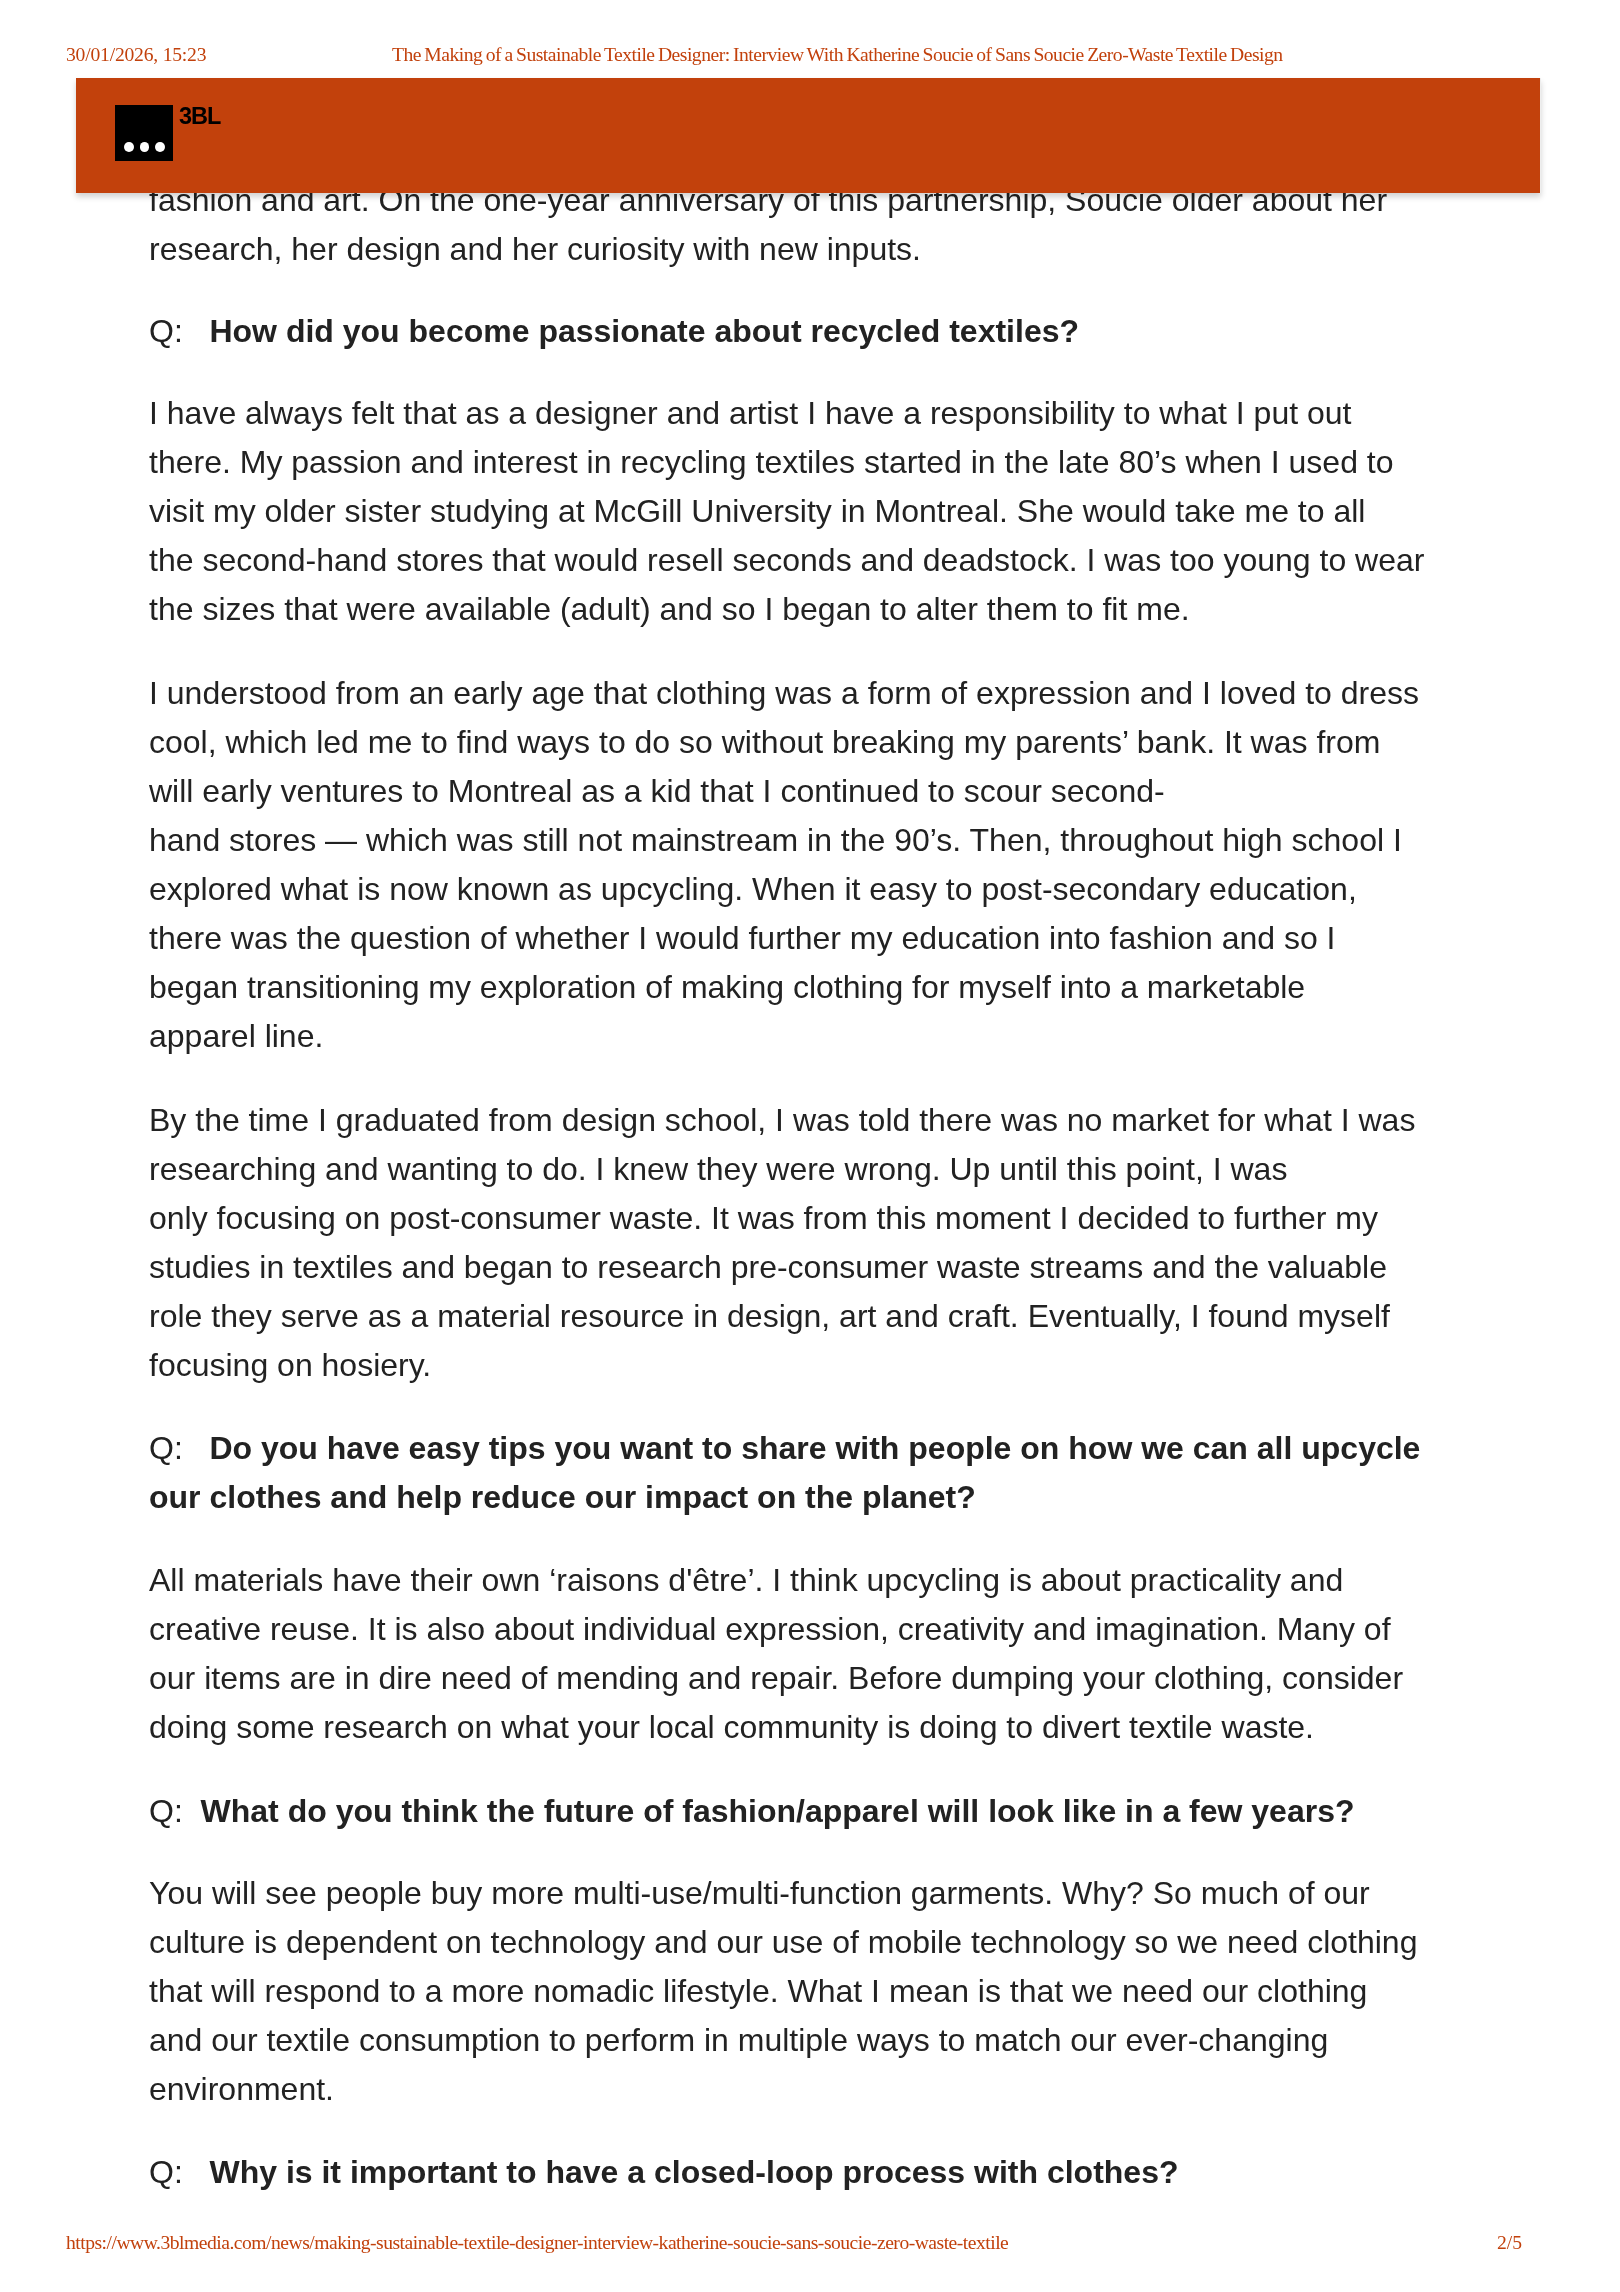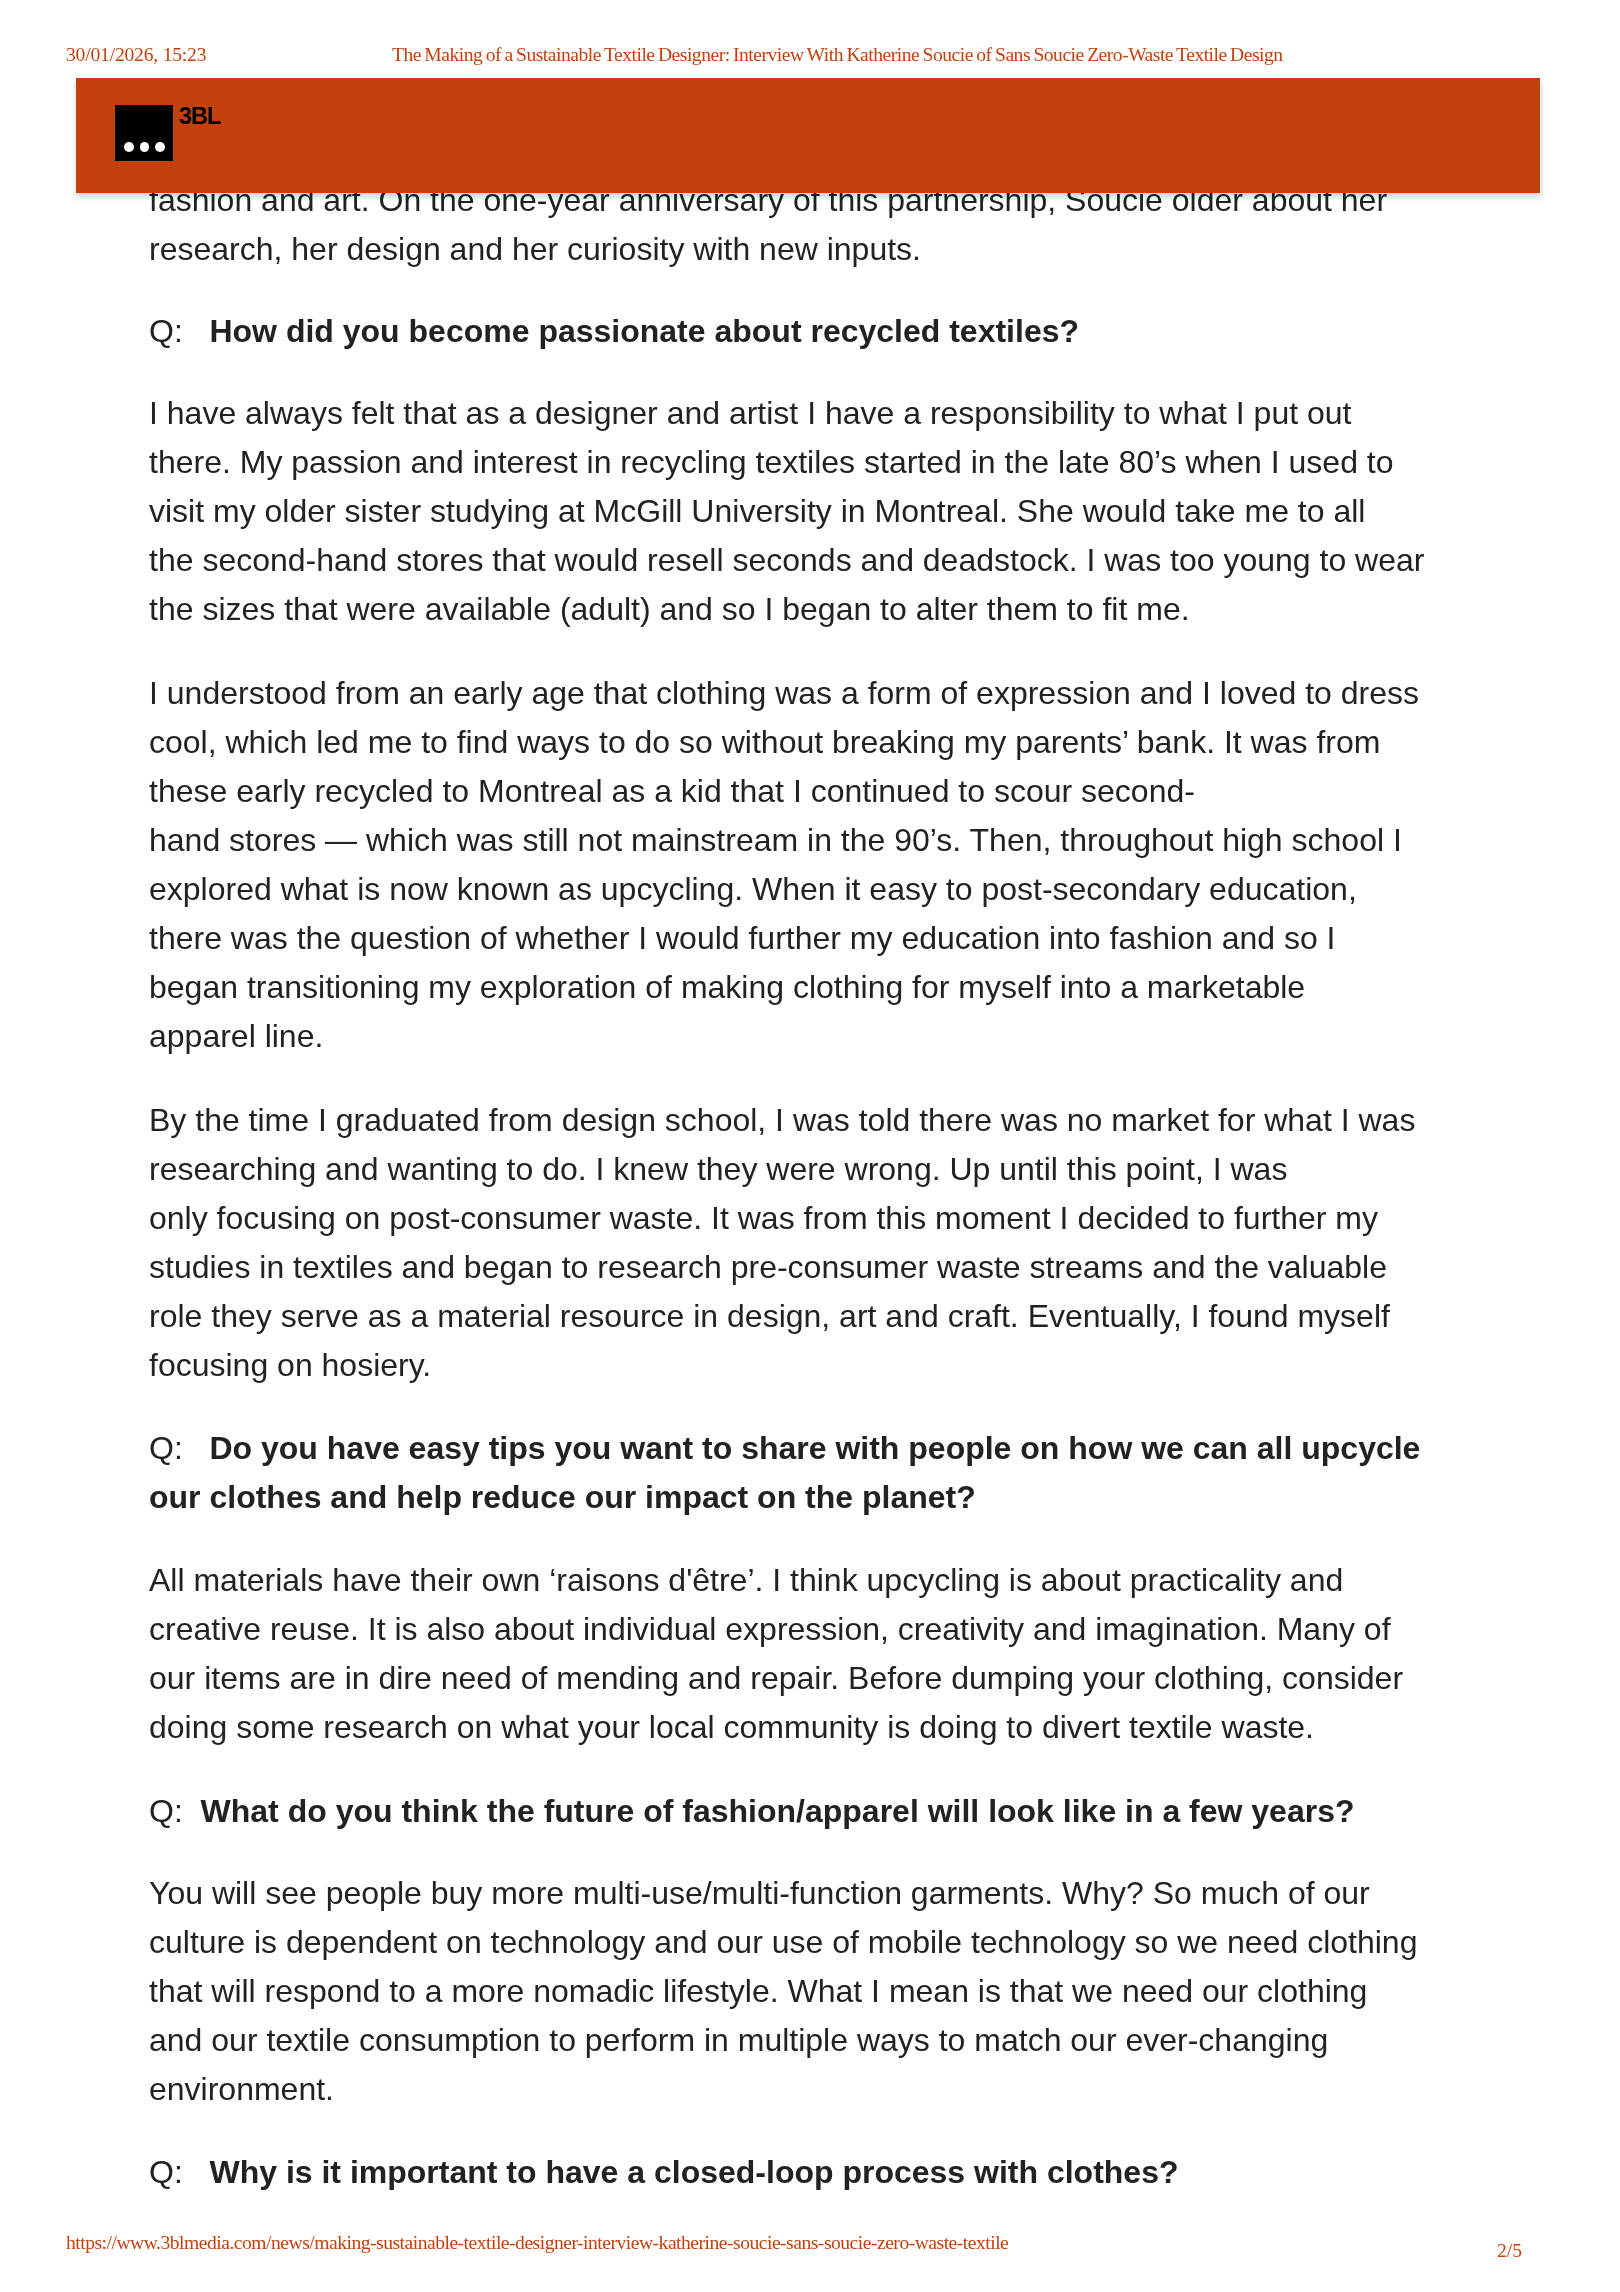--- a/index.html
+++ b/index.html
@@ -27,21 +27,21 @@
   .print-footer { top: 2232px; height: 25.5px; }
   .print-header .date { position: absolute; left: 66px; top: 0; letter-spacing: -0.2px; }
   .print-header .doc-title {
     position: absolute; left: 392px; top: 0;
     letter-spacing: -0.5px; word-spacing: -1px;
   }
   .print-footer .url {
     position: absolute; left: 66px; top: 0;
     letter-spacing: -0.5px;
   }
-  .print-footer .page-num { position: absolute; left: 1497px; top: 0; margin-top: 8px; }
+  .print-footer .page-num { position: absolute; left: 1497px; top: 0; }
 
   
   .article {
     position: absolute;
     left: 149px;
     top: 0;
     width: 1392px;
     font-family: "Liberation Sans", sans-serif;
     font-size: 32px;
     color: #222222;
@@ -118,21 +118,21 @@
   </div>
 
   <div class="line" style="top:389px">I have always felt that as a designer and artist I have a responsibility to what I put out</div>
   <div class="line" style="top:438px">there. My passion and interest in recycling textiles started in the late 80’s when I used to</div>
   <div class="line" style="top:487px">visit my older sister studying at McGill University in Montreal.  She would take me to all</div>
   <div class="line" style="top:536px">the second-hand stores that would resell seconds and deadstock. I was too young to wear</div>
   <div class="line" style="top:585px">the sizes that were available (adult) and so I began to alter them to fit me.</div>
 
   <div class="line" style="top:669px">I understood from an early age that clothing was a form of expression and I loved to dress</div>
   <div class="line" style="top:718px">cool, which led me to find ways to do so without breaking my parents’ bank. It was from</div>
-  <div class="line" style="top:767px">these early recycled to Montreal as a kid that I continued to scour second-</div>
+  <div class="line" style="top:767px">will early ventures to Montreal as a kid that I continued to scour second-</div>
   <div class="line" style="top:816px">hand stores — which was still not mainstream in the 90’s. Then, throughout high school I</div>
   <div class="line" style="top:865px">explored what is now known as upcycling. When it easy to post-secondary education,</div>
   <div class="line" style="top:914px">there was the question of whether I would further my education into fashion and so I</div>
   <div class="line" style="top:963px">began transitioning my exploration of making clothing for myself into a marketable</div>
   <div class="line" style="top:1012px">apparel line.</div>
 
   <div class="line" style="top:1096px">By the time I graduated from design school, I was told there was no market for what I was</div>
   <div class="line" style="top:1145px">researching and wanting to do. I knew they were wrong.  Up until this point, I was</div>
   <div class="line" style="top:1194px">only focusing on post-consumer waste. It was from this moment I decided to further my</div>
   <div class="line" style="top:1243px">studies in textiles and began to research pre-consumer waste streams and the valuable</div>

